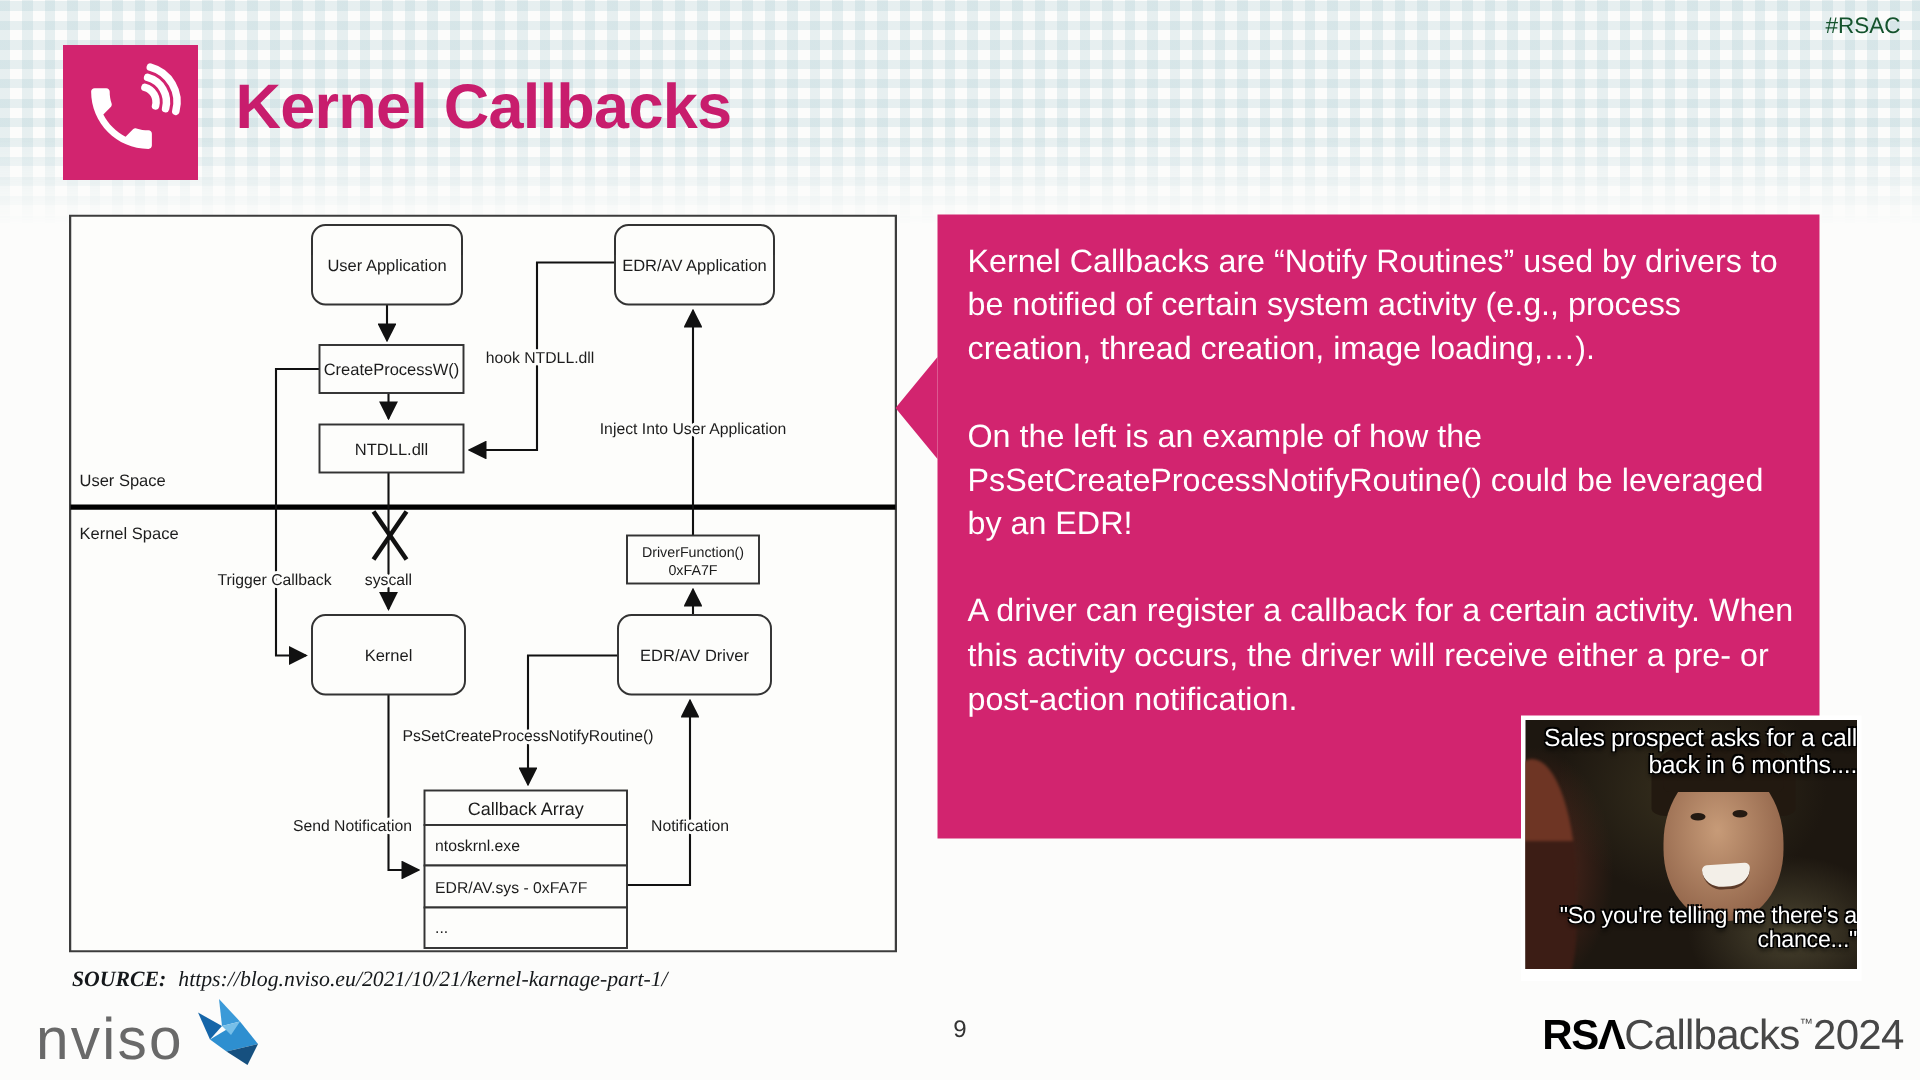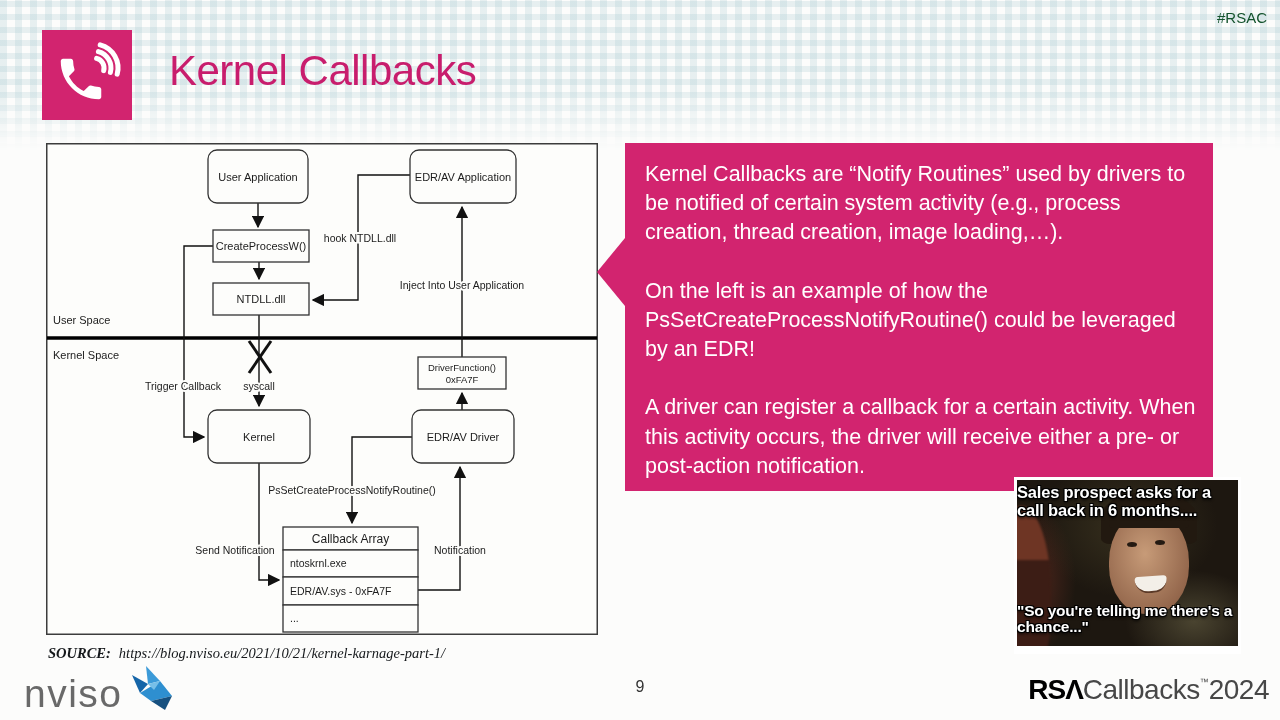--- a/index.html
+++ b/index.html
@@ -20,36 +20,36 @@
   .hashtag {
     position:absolute; top:9px; right:13px;
     font-size:15px; color:#14532d;
   }
   .title-icon {
     position:absolute; left:42px; top:30px; width:90px; height:90px;
     background:#d2246f;
   }
   .page-title {
     position:absolute; left:157px; top:47px;
-    font-size:42px; font-weight:400; color:#c81d6d; letter-spacing:-0.5px;margin-left:12px;
+    font-size:42px; font-weight:700; color:#c81d6d; letter-spacing:-0.5px;
   }
   .diagram-svg { position:absolute; left:46px; top:143px; }
   .diagram-svg text { font-family:"Liberation Sans", sans-serif; fill:#1c1c1c; }
   .diagram-svg .node-t { font-size:11px; text-anchor:middle; }
   .diagram-svg .node-s { font-size:9.5px; text-anchor:middle; }
   .diagram-svg .lbl {
     font-size:10.5px; text-anchor:middle;
     paint-order:stroke; stroke:#fdfdfb; stroke-width:4px; stroke-linejoin:round;
   }
   .diagram-svg .lbl-left { text-anchor:start; font-size:11px; }
   .diagram-svg .tbl-h { font-size:12px; text-anchor:middle; }
   .diagram-svg .tbl-r { font-size:10.5px; text-anchor:start; }
 
   .callout {
-    position:absolute; left:625px; top:143px; width:588px; height:348px;
+    position:absolute; left:625px; top:143px; width:588px; height:416px;
     background:#d2246f; color:#ffffff; box-sizing:border-box;
     padding:17px 16px 0 20px; font-size:21.5px; line-height:1.36;
   }
   .callout::before {
     content:""; position:absolute; left:-28px; top:95px; width:0; height:0;
     border-top:34px solid transparent; border-bottom:34px solid transparent;
     border-right:28px solid #d2246f;
   }
   .callout p { margin:0 0 29px 0; }
 
@@ -72,22 +72,22 @@
   .meme-face { position:absolute; left:92px; top:30px; width:80px; height:104px;
     background:radial-gradient(60px 80px at 45% 42%, #c79b78, #8e6147 85%);
     border-radius:50% 50% 46% 46%; }
   .meme-fringe { position:absolute; left:92px; top:26px; width:80px; height:22px;
     background:#221910; border-radius:40% 40% 4px 4px; }
   .meme-eye { position:absolute; width:10px; height:5px; background:#241a12; border-radius:50%; }
   .meme-smile { position:absolute; left:118px; top:96px; width:32px; height:15px;
     background:#f3efe8; border-radius:4px 4px 16px 16px; transform:rotate(-4deg);
     border-bottom:2px solid #5c3a28; }
   .meme-text {
-    position:absolute; left:0; width:100%; text-align:left; color:#fff;
-    font-weight:700; line-height:1.08; letter-spacing:-0.2px;
+    position:absolute; left:0; width:100%; text-align:right; color:#fff;
+    font-weight:400; line-height:1.08; letter-spacing:-0.2px;
     text-shadow:-1px -1px 0 #000, 1px -1px 0 #000, -1px 1px 0 #000, 1px 1px 0 #000, 0 2px 3px #000;
     z-index:3;
   }
   .meme-top { top:4px; font-size:16.5px; }
   .meme-bottom { bottom:10px; font-size:15.5px; }
 
   .source {
     position:absolute; left:48px; top:645px;
     font-family:Liberation Serif, serif; font-style:italic;
     font-size:14.5px; color:#15181b; white-space:nowrap;

